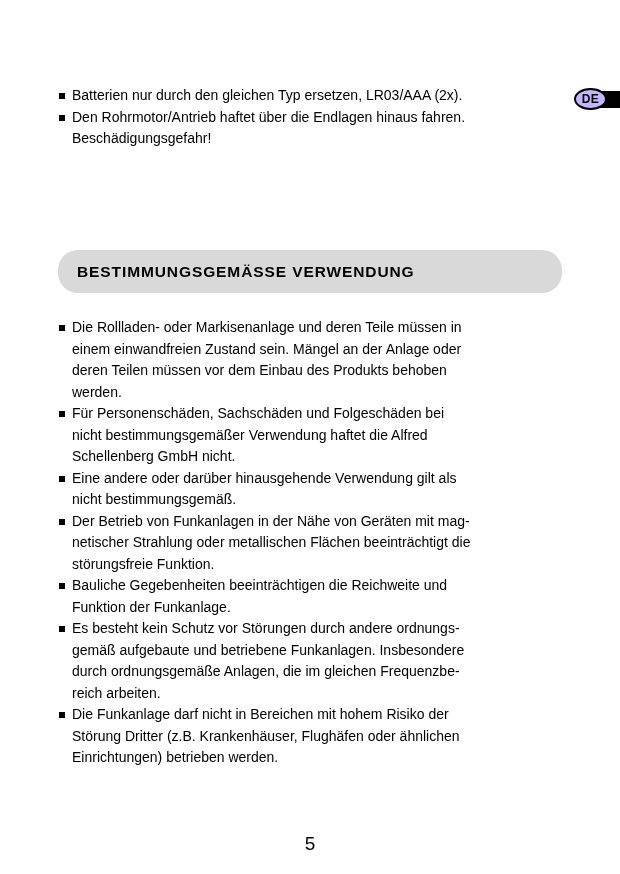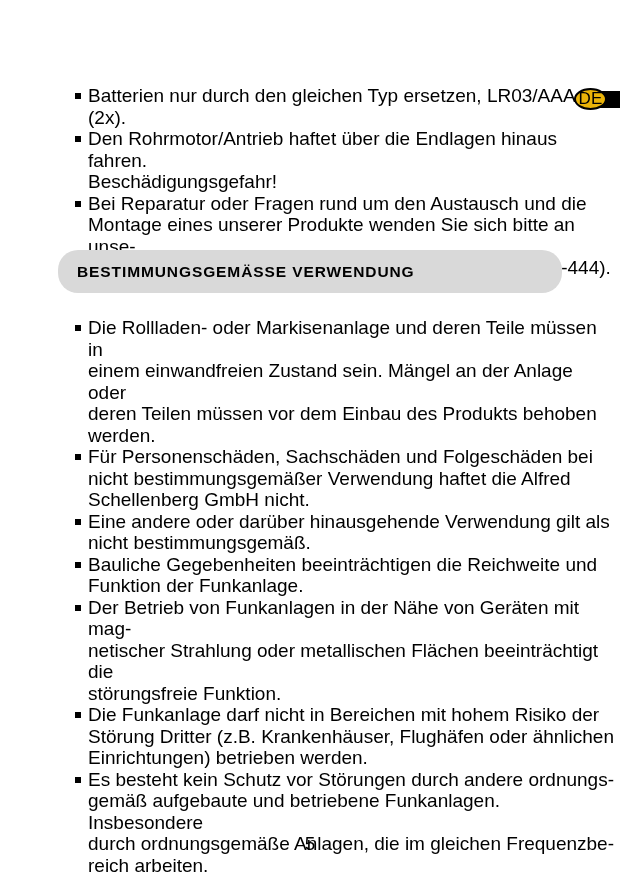--- a/index.html
+++ b/index.html
@@ -22,39 +22,39 @@
     width: 20px;
     height: 17px;
     background: #000000;
   }
   .badge-oval {
     position: absolute;
     top: 88px;
     left: 574px;
     width: 33px;
     height: 22px;
-    background: #eab308;
+    background: #c4b5fd;
     border: 2.5px solid #000000;
     border-radius: 50%;
     display: flex;
     align-items: center;
     justify-content: center;
-    font-size: 17px;
-    font-weight: normal;
+    font-size: 12px;
+    font-weight: bold;
     letter-spacing: 0.3px;
     z-index: 2;
   }
 
   
   ul.bullets {
     position: absolute;
-    left: 74px;
+    left: 58px;
     width: 540px;
     list-style: none;
-    font-size: 19px;
+    font-size: 14px;
     line-height: 21.5px;
   }
   ul.bullets.intro { top: 85px; }
   ul.bullets.main  { top: 317px; }
   ul.bullets li {
     position: relative;
     padding-left: 14px;
   }
   ul.bullets li::before {
     content: "";
@@ -101,48 +101,45 @@
 
   <div class="badge-tab"></div>
   <div class="badge-oval">
     <span>DE</span>
   </div>
 
   <ul class="bullets intro">
     <li><span>Batterien nur durch den gleichen Typ ersetzen, LR03/AAA (2x).</span></li>
     <li><span>Den Rohrmotor/Antrieb haftet über die Endlagen hinaus fahren.
 Beschädigungsgefahr!</span></li>
-    <li><span>Bei Reparatur oder Fragen rund um den Austausch und die
-Montage eines unserer Produkte wenden Sie sich bitte an unse-
-ren Kunden- bzw. unseren Montageservice (0271 89056-444).</span></li>
   </ul>
 
   <div class="section-heading">
     <span>BESTIMMUNGSGEMÄSSE VERWENDUNG</span>
   </div>
 
   <ul class="bullets main">
     <li><span>Die Rollladen- oder Markisenanlage und deren Teile müssen in
 einem einwandfreien Zustand sein. Mängel an der Anlage oder
 deren Teilen müssen vor dem Einbau des Produkts behoben
 werden.</span></li>
     <li><span>Für Personenschäden, Sachschäden und Folgeschäden bei
 nicht bestimmungsgemäßer Verwendung haftet die Alfred
 Schellenberg GmbH nicht.</span></li>
     <li><span>Eine andere oder darüber hinausgehende Verwendung gilt als
 nicht bestimmungsgemäß.</span></li>
-    <li><span>Bauliche Gegebenheiten beeinträchtigen die Reichweite und
-Funktion der Funkanlage.</span></li>
     <li><span>Der Betrieb von Funkanlagen in der Nähe von Geräten mit mag-
 netischer Strahlung oder metallischen Flächen beeinträchtigt die
 störungsfreie Funktion.</span></li>
-    <li><span>Die Funkanlage darf nicht in Bereichen mit hohem Risiko der
-Störung Dritter (z.B. Krankenhäuser, Flughäfen oder ähnlichen
-Einrichtungen) betrieben werden.</span></li>
+    <li><span>Bauliche Gegebenheiten beeinträchtigen die Reichweite und
+Funktion der Funkanlage.</span></li>
     <li><span>Es besteht kein Schutz vor Störungen durch andere ordnungs-
 gemäß aufgebaute und betriebene Funkanlagen. Insbesondere
 durch ordnungsgemäße Anlagen, die im gleichen Frequenzbe-
 reich arbeiten.</span></li>
+    <li><span>Die Funkanlage darf nicht in Bereichen mit hohem Risiko der
+Störung Dritter (z.B. Krankenhäuser, Flughäfen oder ähnlichen
+Einrichtungen) betrieben werden.</span></li>
   </ul>
 
   <div class="page-number">5</div>
 
 </div>
 
 </body></html>

